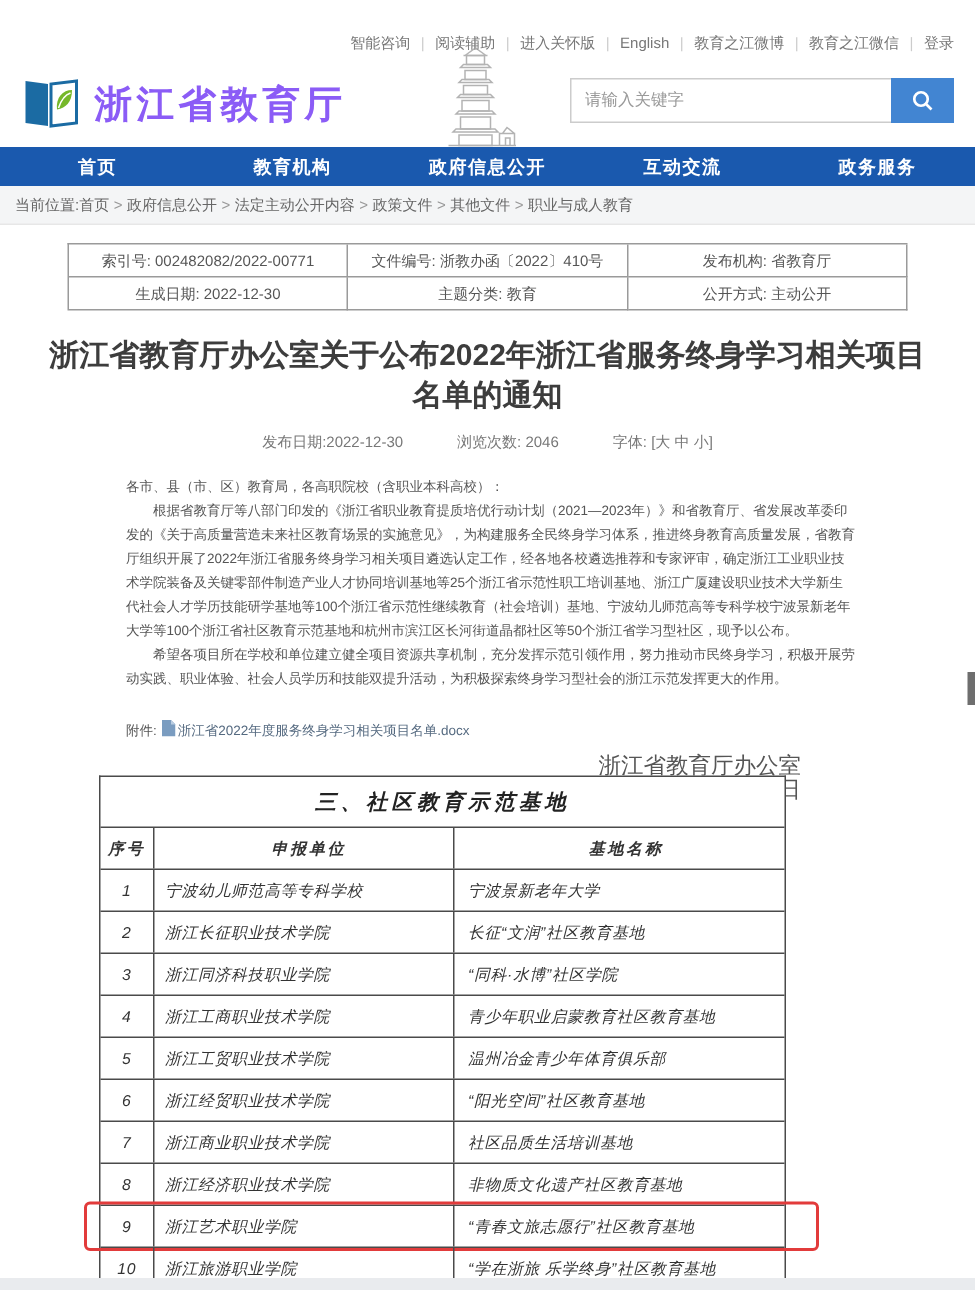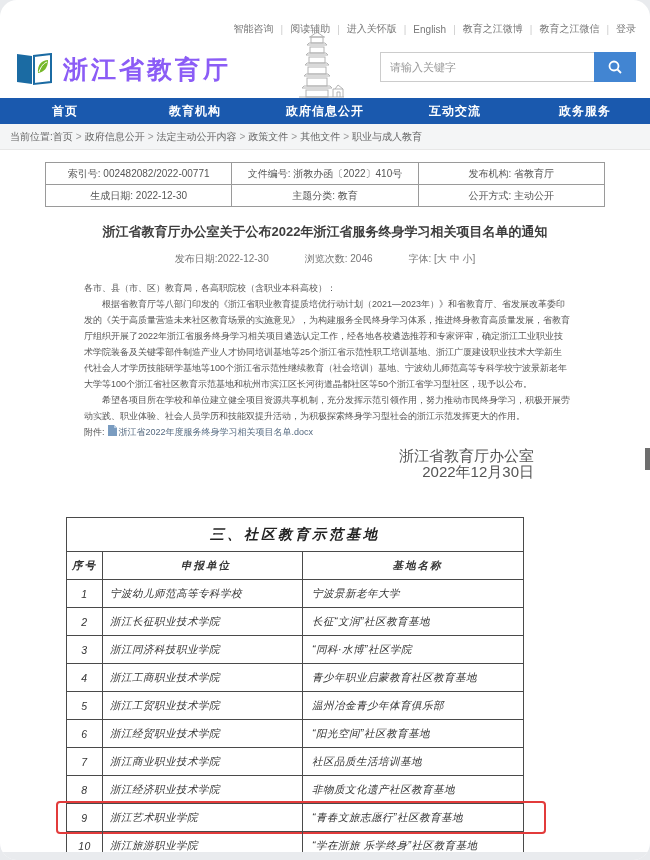--- a/index.html
+++ b/index.html
@@ -1,20 +1,20 @@
 <!DOCTYPE html>
 <html style="--nav-blue: #1a59ae; --search-blue: #4285d2; --highlight-red: #e23b3b; --logo-blue: #1b6ba3; --leaf-green: #76b82a;"><head>
 <meta charset="utf-8">
 <style>
   * { margin:0; padding:0; box-sizing:border-box; }
   html,body { background:#e9ebee; }
   .page {
     position:relative; width:650px; height:860px; margin:0 auto;
     background:#fff; overflow:hidden;
-    font-family:"Liberation Sans", sans-serif; color:#444;border-radius:17px;
+    font-family:"Liberation Sans", sans-serif; color:#444;
   }
 
   
   .topbar { height:40px; display:flex; align-items:flex-end; justify-content:flex-end; padding:0 14px 4px 0; }
   .topbar-links { display:flex; align-items:center; gap:7px; font-size:10px; color:#777; }
   .toplink { cursor:pointer; white-space:nowrap; }
   .sep { color:#ccc; }
 
   
   .header { position:relative; height:58px; display:flex; align-items:center; padding:0 14px; }
@@ -51,26 +51,26 @@
   .meta-table {
     width:560px; margin:12px auto 0; display:grid; grid-template-columns:1fr 1fr 1fr;
     border-top:1px solid #9a9a9a; border-left:1px solid #9a9a9a;
   }
   .meta-cell {
     height:22px; border-right:1px solid #9a9a9a; border-bottom:1px solid #9a9a9a;
     display:flex; align-items:center; justify-content:center; font-size:10px; color:#555;
   }
 
   
-  .doc-title { margin:16px 30px 0; text-align:center; font-size:13px; font-weight:600; color:#3d3d3d; }
+  .doc-title { margin:16px 30px 0; text-align:center; font-size:20px; font-weight:600; color:#3d3d3d; }
   .doc-info { margin-top:11px; display:flex; justify-content:center; gap:36px; font-size:10px; color:#777; }
   .doc-info .fontsize { cursor:pointer; }
   .article-body { margin:14px 80px 0 84px; font-size:9px; line-height:16px; color:#555; }
   .para { text-indent:2em; }
-  .attachment { margin-top:0; }
+  .attachment { margin-top:19px; }
   .att-icon { vertical-align:-1px; margin:0 2px 0 3px; }
   .att-link { color:#556a80; cursor:pointer; text-decoration:none; }
   .signature { margin:8px 116px 0 0; text-align:right; font-size:15px; line-height:16px; color:#555; }
 
   
   .doc-table {
     position:absolute; left:66px; top:517px; width:458px;
     border:1px solid #4a4a4a; border-bottom:none; background:#fff; color:#333;font-style:italic;
   }
   .t-title {

